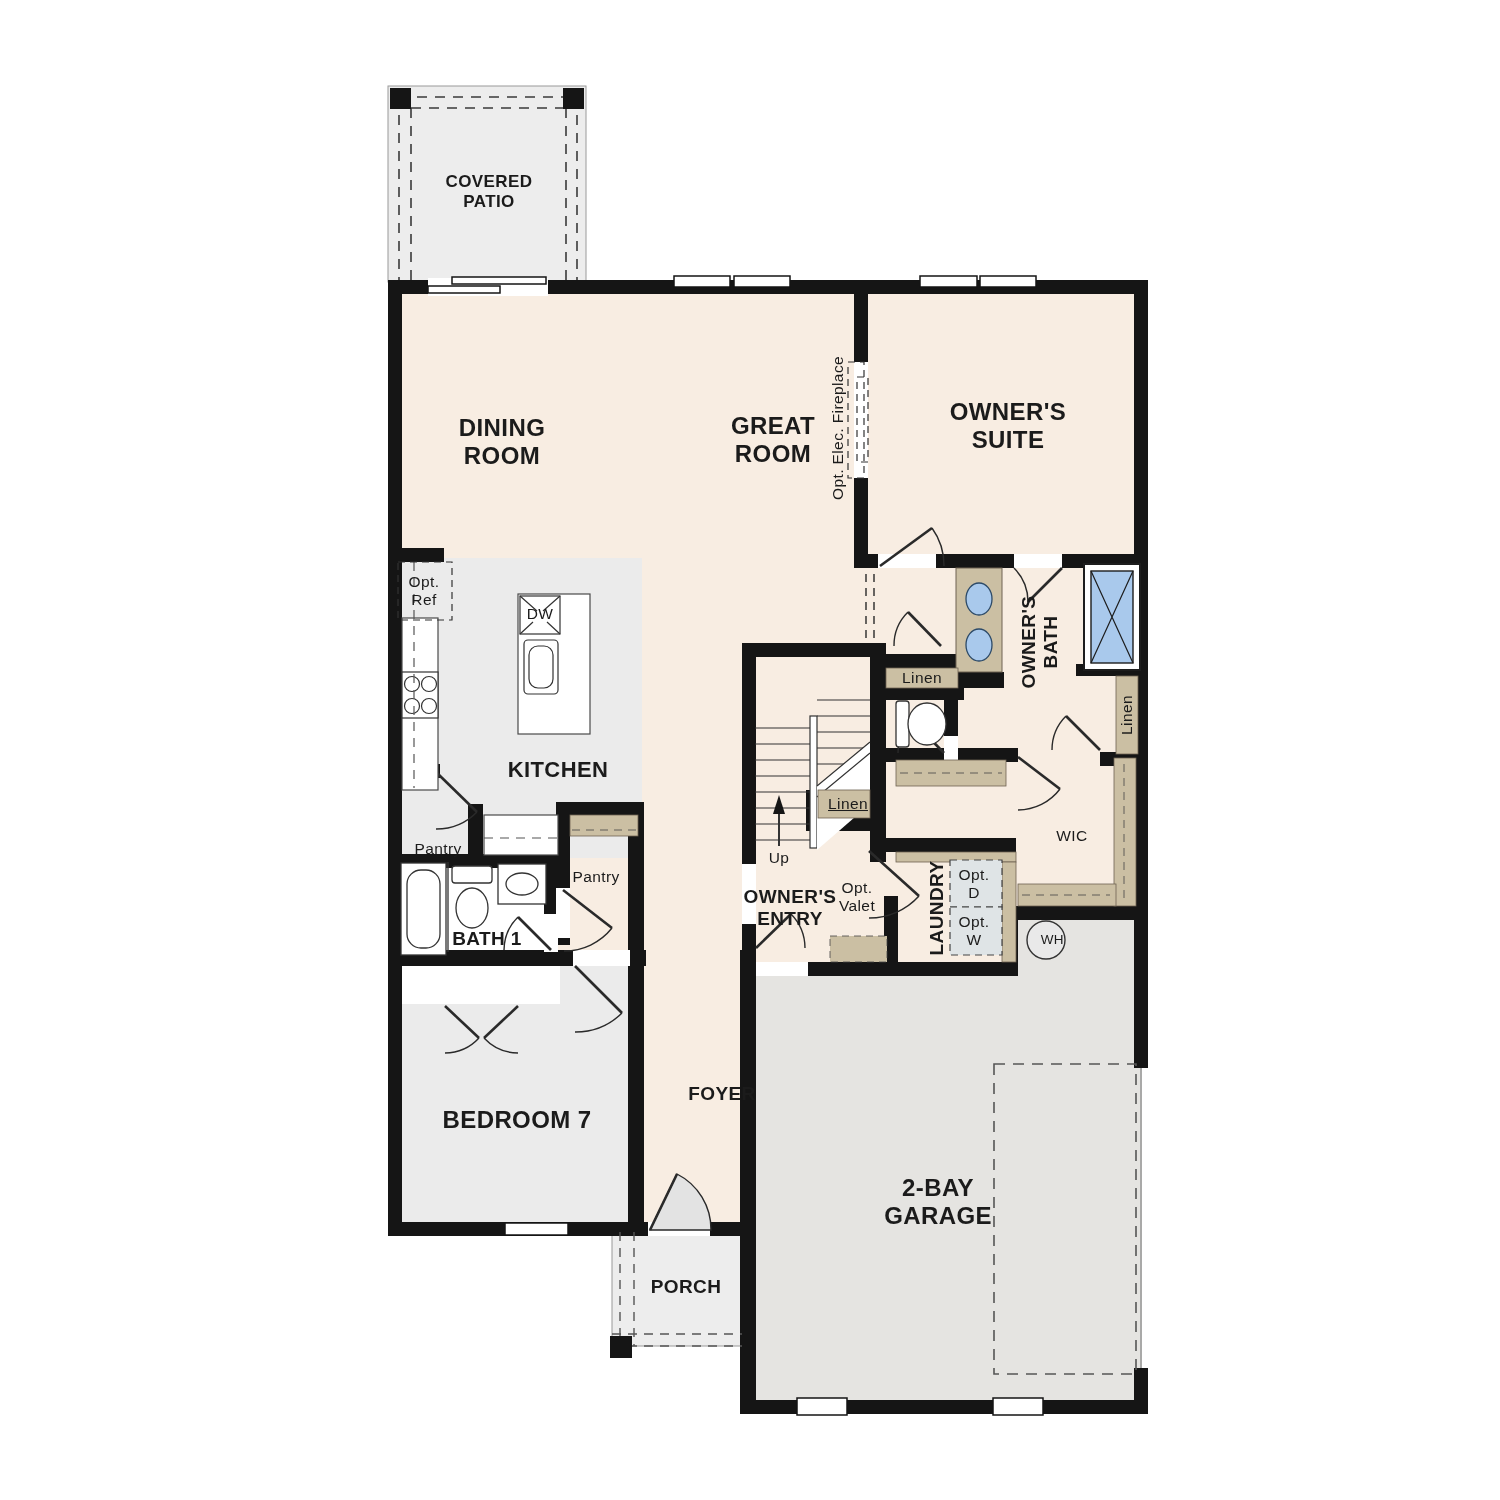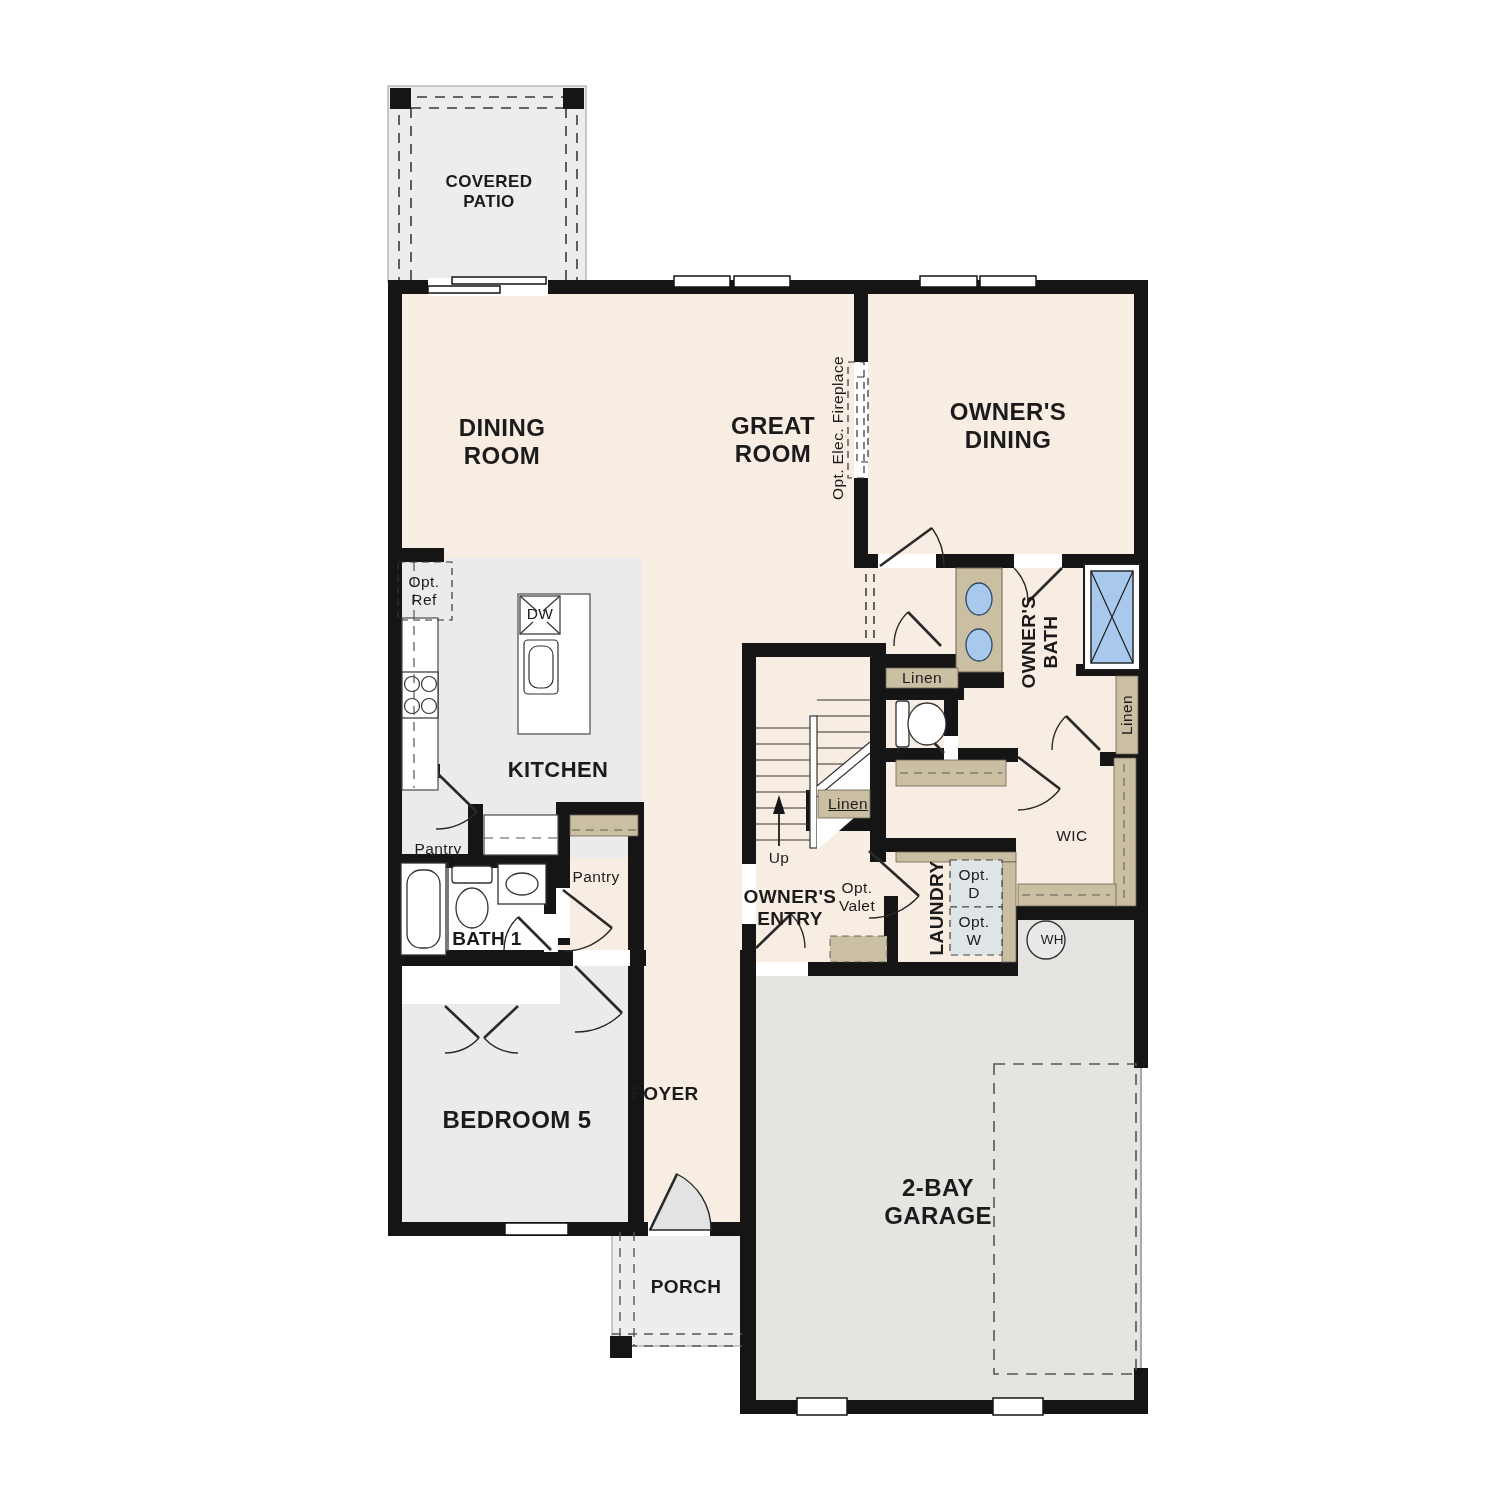--- a/index.html
+++ b/index.html
@@ -226,38 +226,38 @@
 
   <g>
     <path d="M620,1232 V1346 M634,1232 V1346 M612,1334 H742 M612,1346 H742" fill="none" stroke="#555" stroke-width="1.4" stroke-dasharray="9 7"></path>
     <rect x="610" y="1336" width="22" height="22" fill="#151515"></rect>
   </g>
 </svg>
 
   <div class="lbl b17" style="left:489px;top:192px;width:110px">COVERED PATIO</div>
   <div class="lbl b24" style="left:502px;top:442px;width:120px">DINING ROOM</div>
   <div class="lbl b24" style="left:773px;top:440px;width:120px">GREAT ROOM</div>
-  <div class="lbl b24" style="left:1008px;top:426px;width:130px">OWNER'S DINING</div>
+  <div class="lbl b24" style="left:1008px;top:426px;width:130px">OWNER'S SUITE</div>
   <div class="lbl s16 rot" style="left:838px;top:428px">Opt. Elec. Fireplace</div>
   <div class="lbl s16" style="left:424px;top:591px;width:44px">Opt. Ref</div>
   <div class="lbl s16" style="left:540px;top:614px;width:48px">DW</div>
   <div class="lbl b22" style="left:558px;top:770px;width:140px">KITCHEN</div>
   <div class="lbl s16" style="left:438px;top:849px;width:70px">Pantry</div>
   <div class="lbl s16" style="left:596px;top:877px;width:80px">Pantry</div>
   <div class="lbl b19" style="left:487px;top:939px;width:100px">BATH 1</div>
   <div class="lbl s16" style="left:922px;top:678px;width:60px">Linen</div>
   <div class="lbl b19 rotwrap" style="left:1040px;top:642px;width:112px">OWNER'S BATH</div>
   <div class="lbl s16 rot" style="left:1127px;top:715px">Linen</div>
   <div class="lbl s16 ul" style="left:848px;top:804px;width:60px">Linen</div>
   <div class="lbl s16" style="left:779px;top:858px;width:40px">Up</div>
   <div class="lbl b19" style="left:790px;top:908px;width:112px">OWNER'S ENTRY</div>
   <div class="lbl s16" style="left:857px;top:897px;width:48px">Opt. Valet</div>
   <div class="lbl b19 rot" style="left:937px;top:908px">LAUNDRY</div>
   <div class="lbl s16" style="left:974px;top:884px;width:44px">Opt. D</div>
   <div class="lbl s16" style="left:974px;top:931px;width:44px">Opt. W</div>
   <div class="lbl s16" style="left:1072px;top:836px;width:60px">WIC</div>
   <div class="lbl s14" style="left:1046px;top:940px;width:36px">WH</div>
-  <div class="lbl b24" style="left:517px;top:1120px;width:220px">BEDROOM 5</div>
-  <div class="lbl b19" style="left:665px;top:1094px;width:90px">FOYER</div>
+  <div class="lbl b24" style="left:517px;top:1120px;width:220px">BEDROOM 7</div>
+  <div class="lbl b19" style="left:722px;top:1094px;width:90px">FOYER</div>
   <div class="lbl b19" style="left:686px;top:1287px;width:90px">PORCH</div>
   <div class="lbl b24" style="left:938px;top:1202px;width:140px">2-BAY GARAGE</div>
 
 </div>
 
 </body></html>

